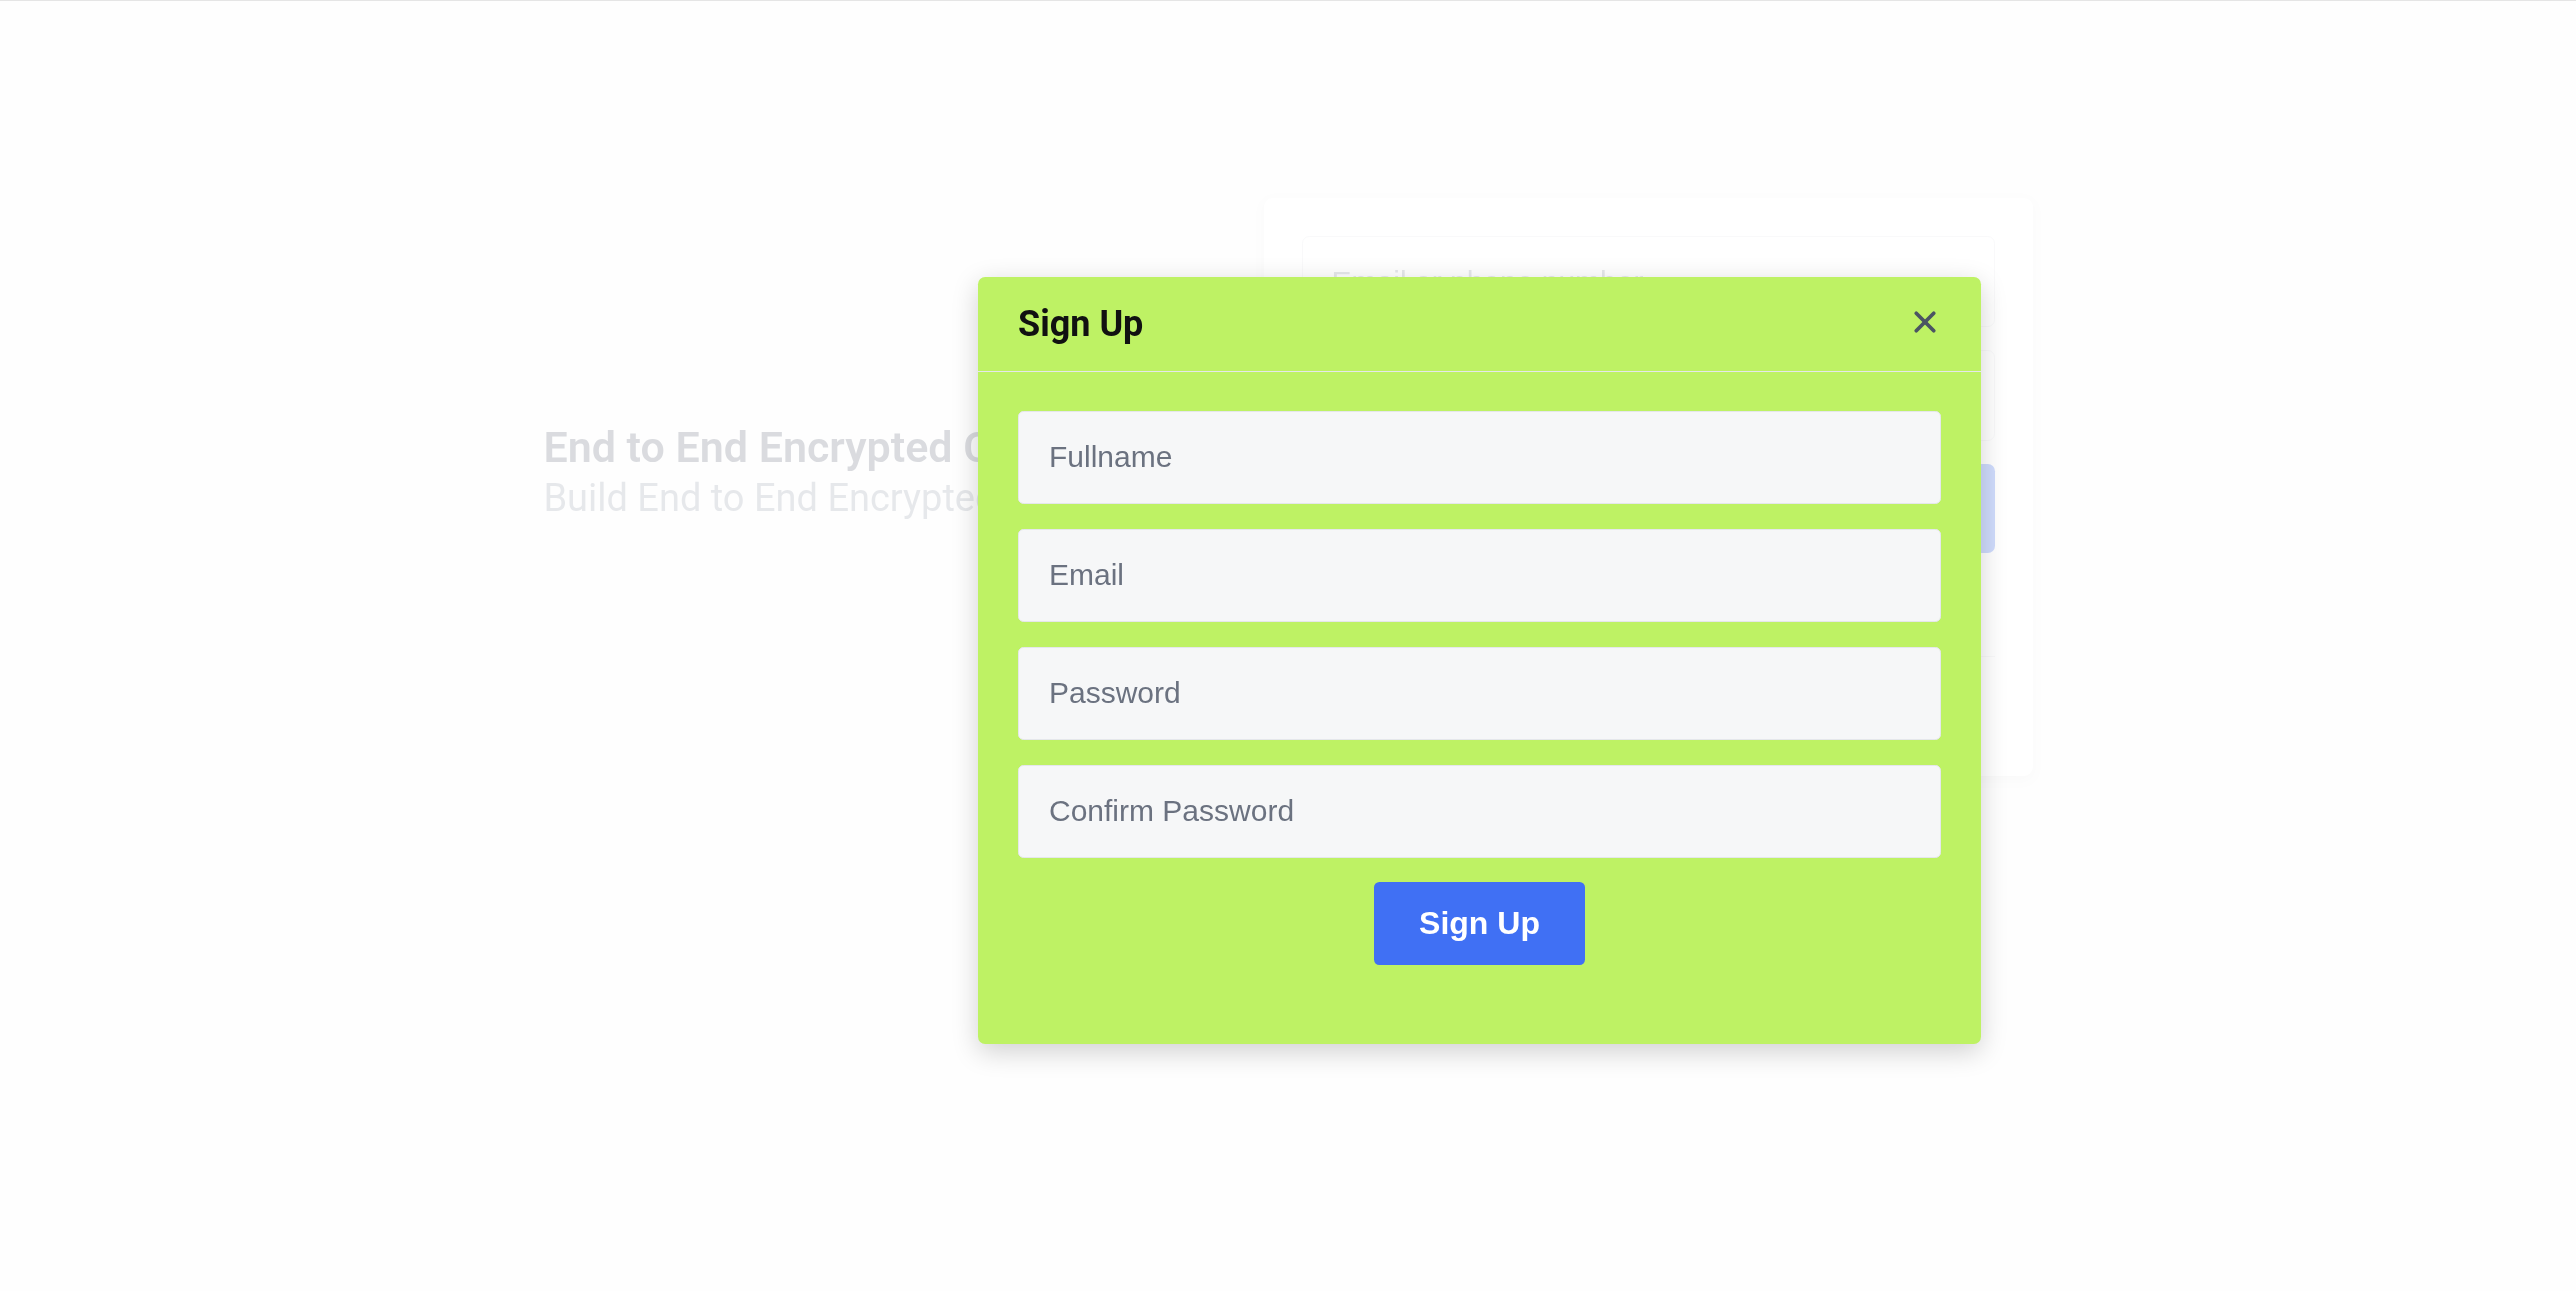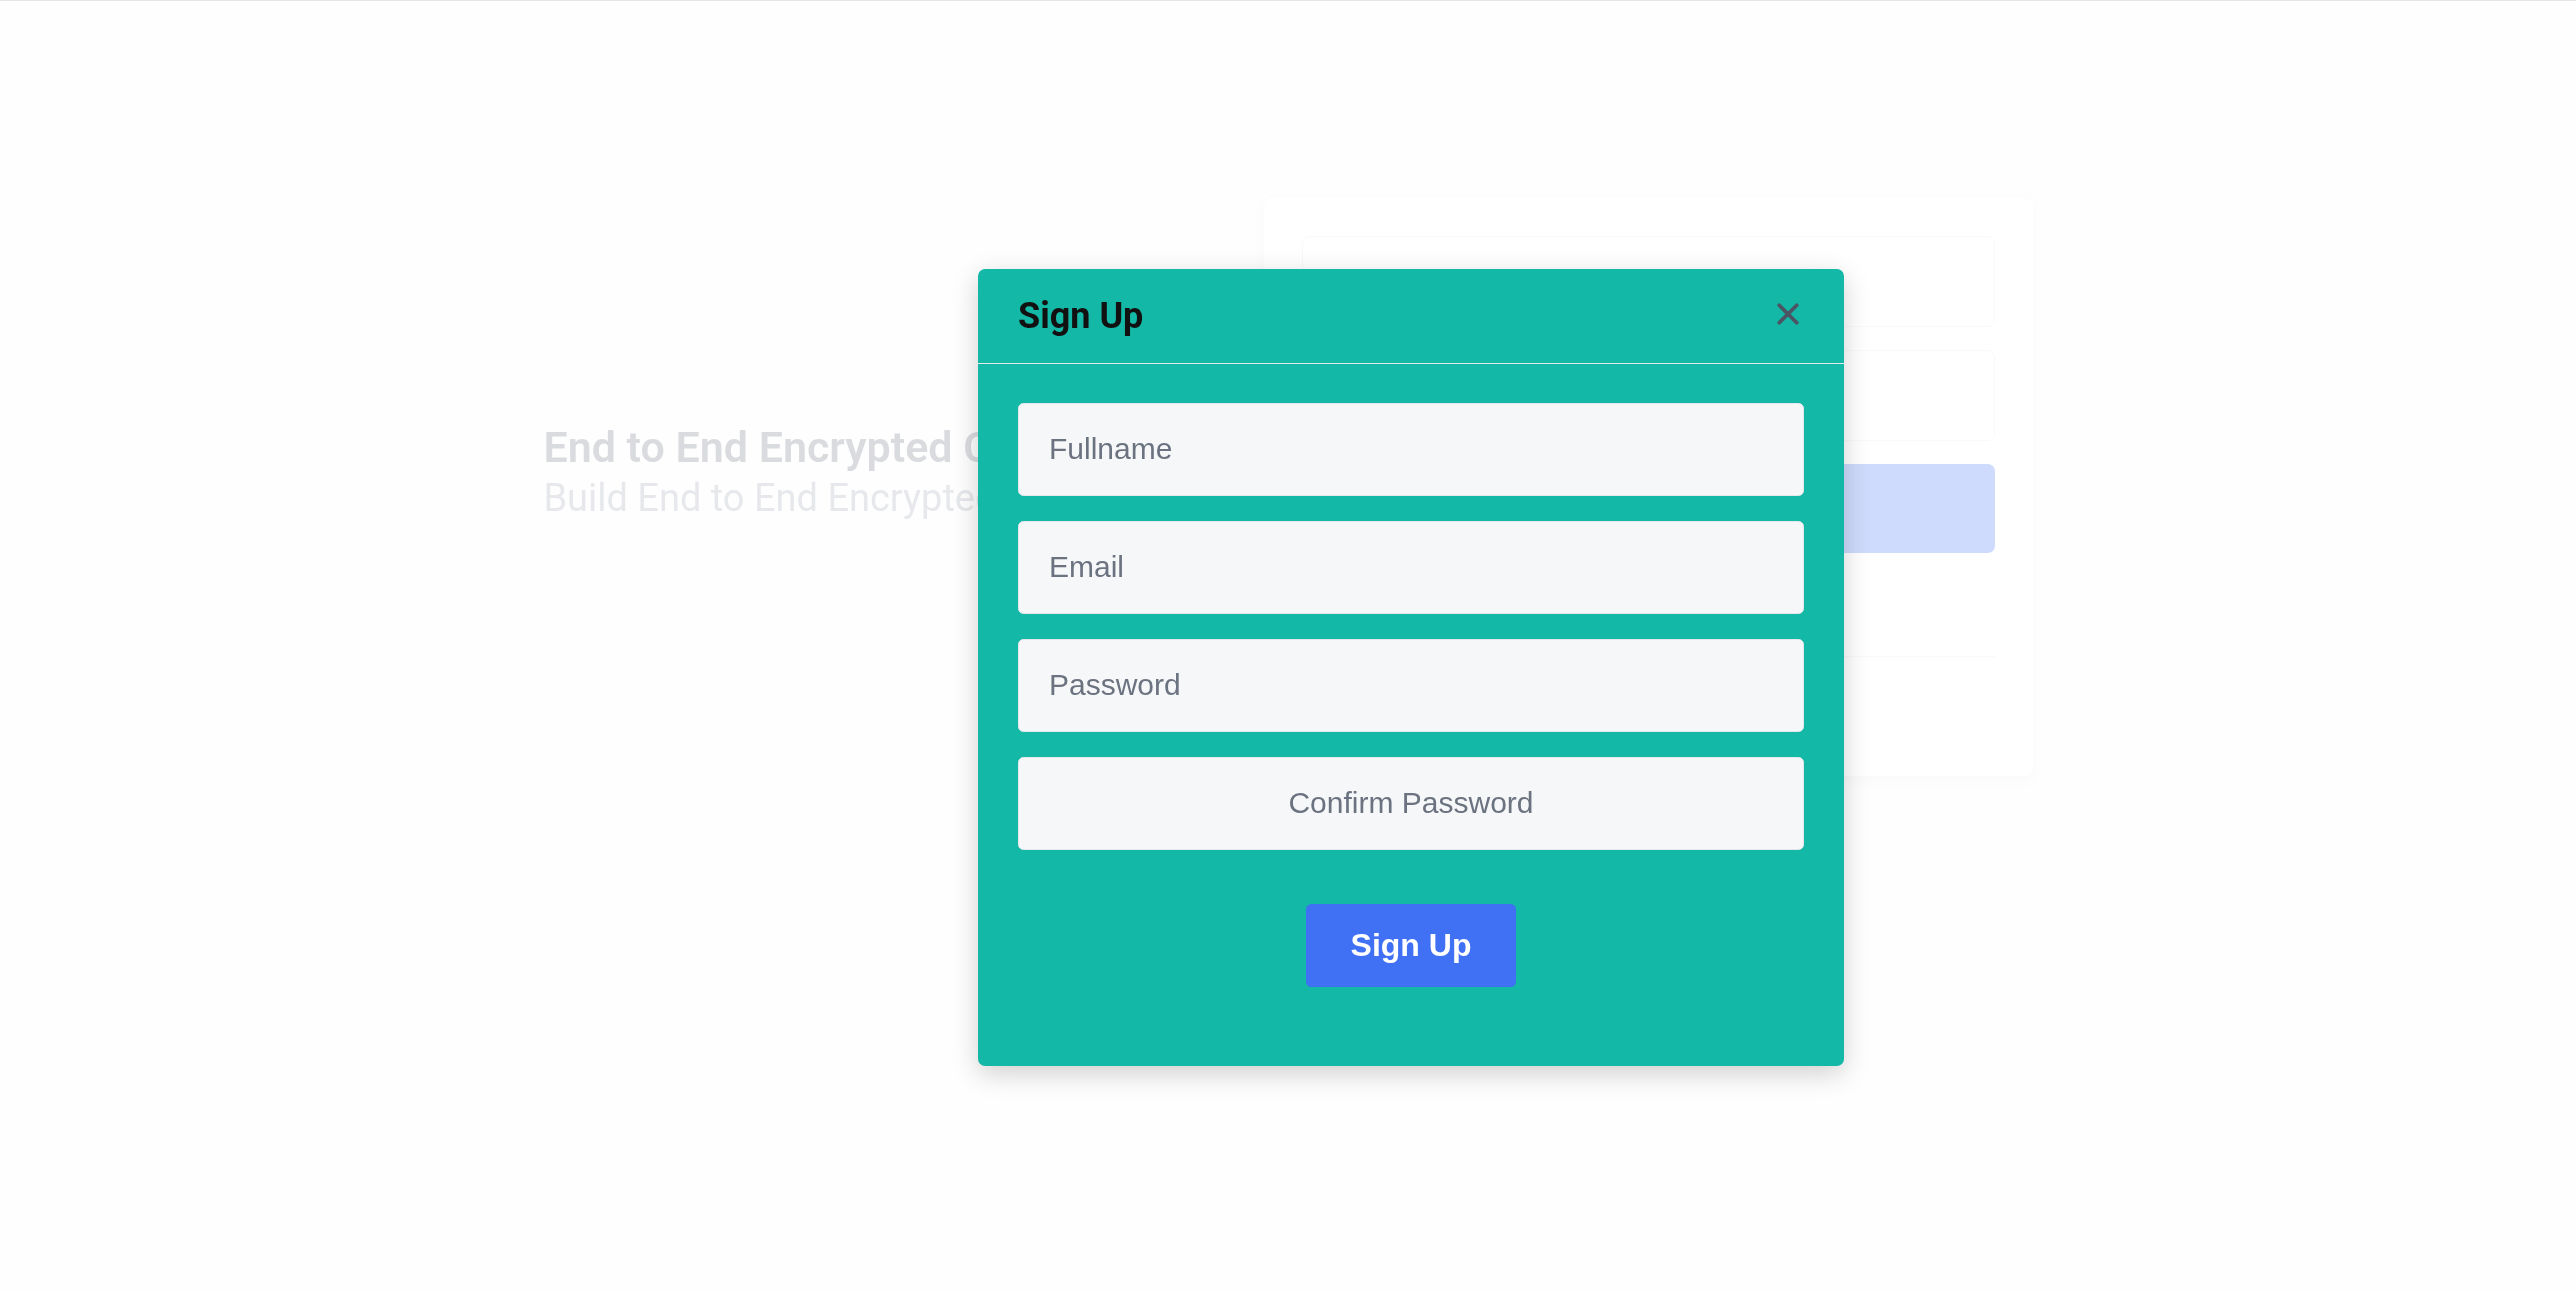--- a/index.html
+++ b/index.html
@@ -116,26 +116,26 @@
       text-align: center;
       color: #4070f4;
       font-size: 30px;
       text-decoration: none;
     }
 
     
     .modal {
       position: absolute;
       z-index: 20;
-      background: #14b8a6;
+      background: #bef264;
       border-radius: 7.2px;
       box-shadow: 0 7.2px 27px rgba(0,0,0,0.18);
-      width: 866px;
+      width: 1003px;
       left: 978px;
-      top: 268px;
+      top: 276px;
     }
 
     .modal-header {
       display: flex;
       align-items: center;
       justify-content: space-between;
       padding: 25px 36px 25px 40px;
       border-bottom: 1.8px solid #e5e7eb;
     }
 
@@ -174,22 +174,21 @@
       font-size: 30px;
       color: #333;
       margin-bottom: 25px;
     }
 
     .modal-input::placeholder {
       color: #6b7280;
     }
 
     .modal-input:last-of-type {
-      margin-bottom: 54px;
-      text-align: center;
+      margin-bottom: 24px;
     }
 
     .signup-btn {
       display: block;
       margin: 0 auto;
       background: #4070f4;
       color: #fff;
       border: none;
       border-radius: 5.4px;
       font-size: 32px;

